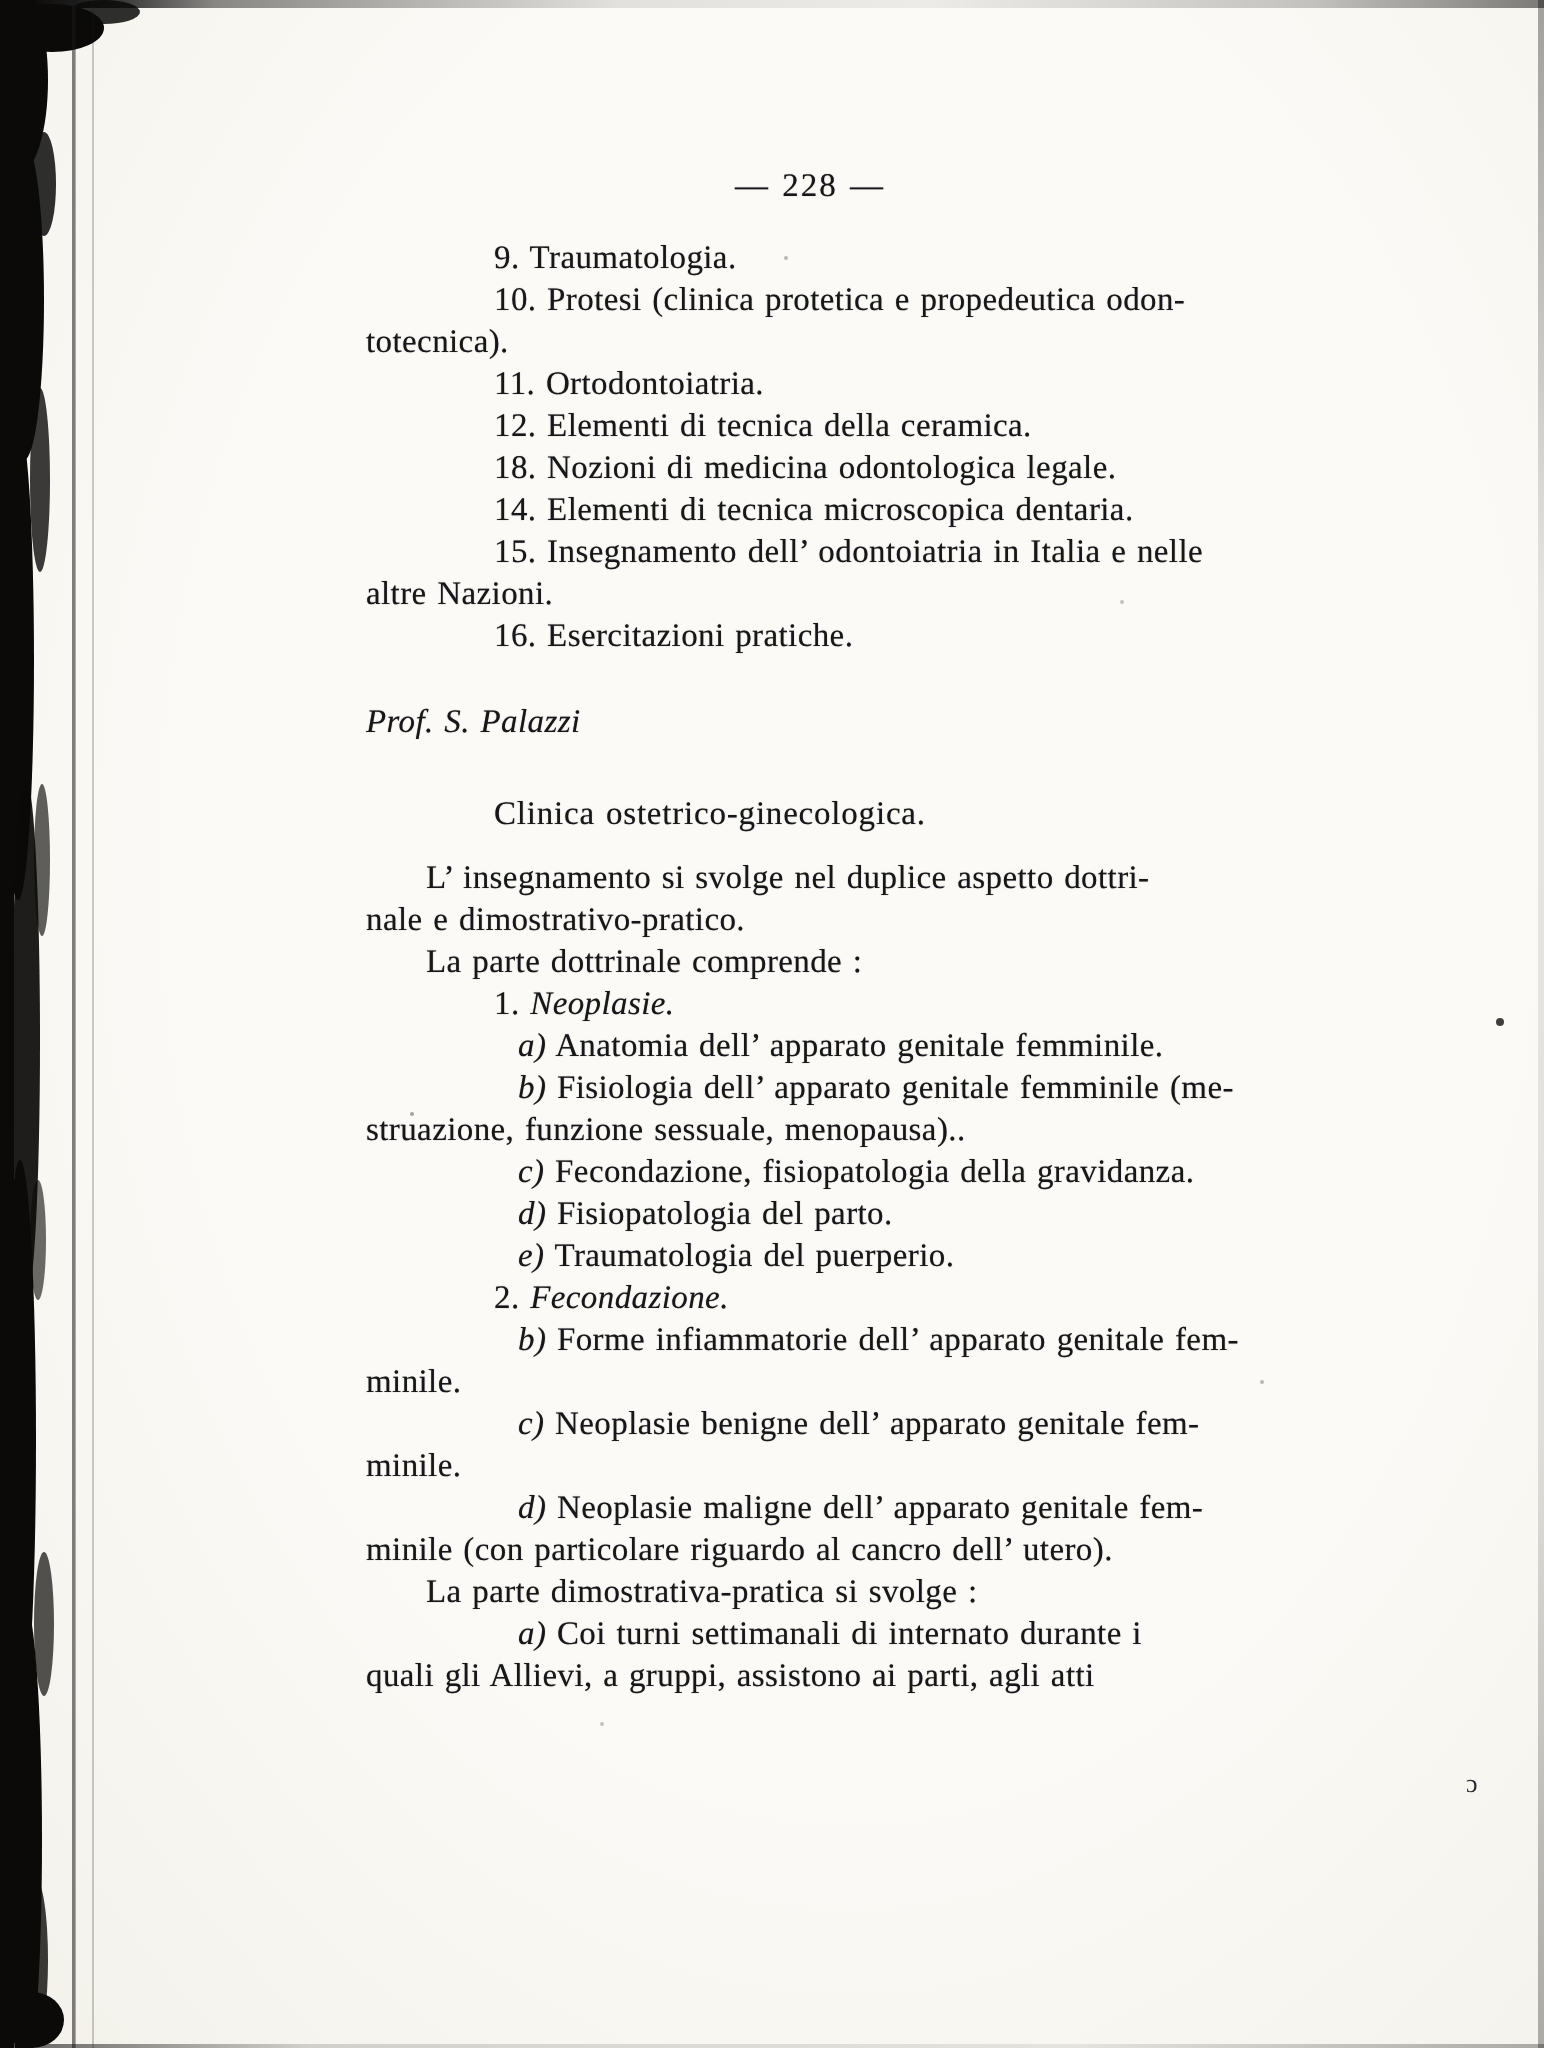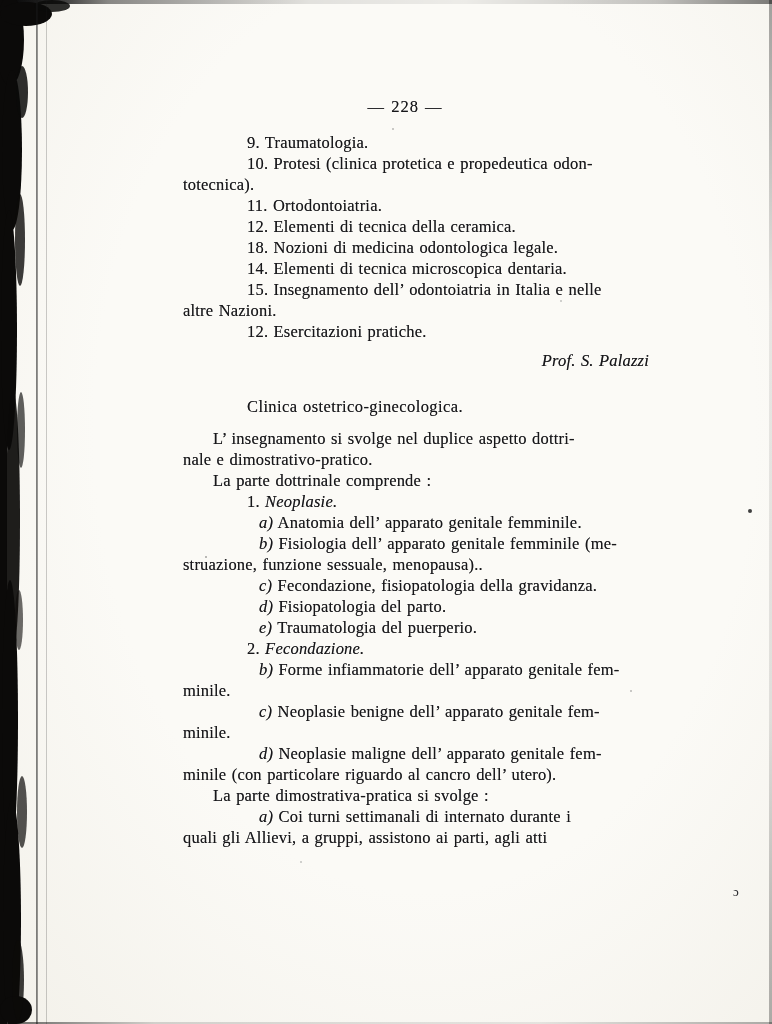--- a/index.html
+++ b/index.html
@@ -19,35 +19,35 @@
   .bottom-edge{
     position:absolute;bottom:0;left:0;right:0;height:2px;
     background:linear-gradient(90deg,rgba(0,0,0,.6) 0%,rgba(0,0,0,.15) 20%,rgba(0,0,0,.08) 70%,rgba(0,0,0,.3) 100%);
   }
   .right-edge{
     position:absolute;top:0;right:0;width:3px;height:100%;
     background:linear-gradient(180deg,rgba(0,0,0,.35),rgba(0,0,0,.08) 30%,rgba(0,0,0,.10) 70%,rgba(0,0,0,.3));
   }
   .binding{position:absolute;left:0;top:0;width:72px;height:1024px;}
   .content{
-    position:absolute;left:183px;top:96px;width:500px;
+    position:absolute;left:183px;top:82px;width:500px;
     font-size:16.5px;line-height:21px;
     letter-spacing:.2px;word-spacing:1px;
     text-shadow:0 0 .5px rgba(20,20,25,.55);
   }
   .pagenum{
     text-align:center;transform:translateX(-28px);
     margin:0 0 15px 0;letter-spacing:1px;
   }
   .para{margin:0;text-align:justify;white-space:pre-line;}
   .num{text-indent:64px;}
   .body{text-indent:30px;}
   .let{text-indent:76px;}
   .heading{font-weight:normal;text-indent:64px;margin-top:25px;margin-bottom:11px;text-align:left;letter-spacing:.4px;}
-  .signature{text-align:right;font-style:italic;padding-right:34px;margin-top:8px;margin-bottom:2px;}
+  .signature{font-style:italic;padding-right:34px;margin-top:22px;margin-bottom:2px;}
   .it{font-style:italic;}
   .speck{position:absolute;background:#1d1d1f;border-radius:50%;}
   .stray-mark{
     position:absolute;left:733px;top:884px;
     font-family:"Liberation Serif",serif;font-size:13px;color:#2a2a2e;
   }
 </style>
 </head>
 <body>
 
@@ -87,21 +87,21 @@
 
   <p class="para num"><span>9. Traumatologia.</span></p>
       <p class="para num"><span>10. Protesi (clinica protetica e propedeutica odon-
 totecnica).</span></p>
       <p class="para num"><span>11. Ortodontoiatria.</span></p>
       <p class="para num"><span>12. Elementi di tecnica della ceramica.</span></p>
       <p class="para num"><span>18. Nozioni di medicina odontologica legale.</span></p>
       <p class="para num"><span>14. Elementi di tecnica microscopica dentaria.</span></p>
       <p class="para num"><span>15. Insegnamento dell’ odontoiatria in Italia e nelle
 altre Nazioni.</span></p>
-      <p class="para num"><span>12. Esercitazioni pratiche.</span></p>
+      <p class="para num"><span>16. Esercitazioni pratiche.</span></p>
       <p class="para signature"><span>Prof. S. Palazzi</span></p>
       <p class="para heading"><span>Clinica ostetrico-ginecologica.</span></p>
       <p class="para body"><span>L’ insegnamento si svolge nel duplice aspetto dottri-
 nale e dimostrativo-pratico.</span></p>
       <p class="para body"><span>La parte dottrinale comprende :</span></p>
       <p class="para num"><span>1. </span><span class="it">Neoplasie.</span></p>
       <p class="para let"><span class="it">a)</span><span> Anatomia dell’ apparato genitale femminile.</span></p>
       <p class="para let"><span class="it">b)</span><span> Fisiologia dell’ apparato genitale femminile (me-
 struazione, funzione sessuale, menopausa)..</span></p>
       <p class="para let"><span class="it">c)</span><span> Fecondazione, fisiopatologia della gravidanza.</span></p>

